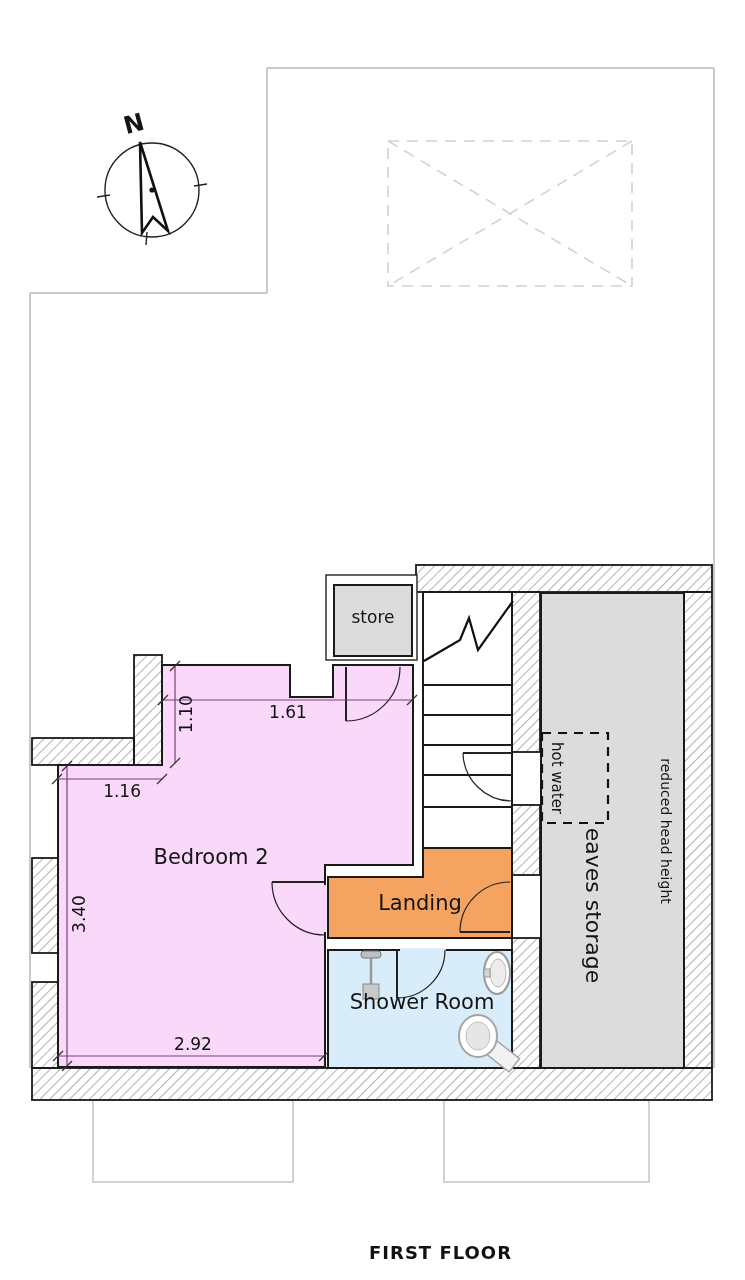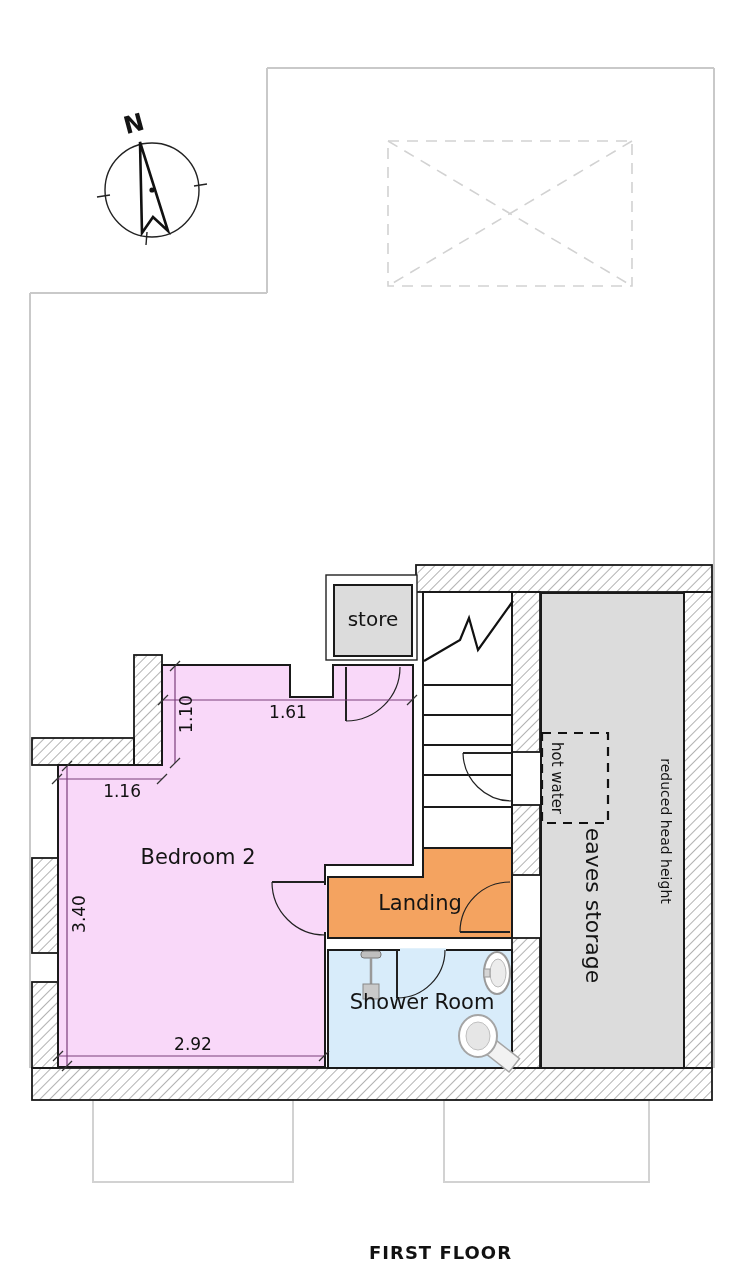--- a/index.html
+++ b/index.html
@@ -1,21 +1,21 @@
 <!DOCTYPE html>
 <html><head>
 <meta charset="utf-8">
 <style>
   html,body{margin:0;padding:0;background:#ffffff;}
   #stage{position:relative;width:745px;height:1280px;background:#ffffff;overflow:hidden;
          font-family:"DejaVu Sans","Liberation Sans",sans-serif;}
   #planSvg{position:absolute;left:0;top:0;}
   .lbl{position:absolute;color:#141414;text-align:center;white-space:nowrap;}
   .room-lbl{font-size:21px;font-weight:500;}
-  .store-lbl{font-size:20px;font-weight:500;}
+  .store-lbl{font-size:17px;font-weight:500;}
   .dim-lbl{font-size:17px;font-weight:500;color:#111;}
   .rot90{transform:rotate(90deg);}
   .rotm90{transform:rotate(-90deg);}
   .hotwater-lbl{font-size:15px;font-weight:500;}
   .eaves-lbl{font-size:22px;font-weight:500;}
   .reduced-lbl{font-size:14px;font-weight:500;}
   .title-lbl{font-size:18px;font-weight:700;letter-spacing:1px;color:#111;text-align:right;}
   .north-lbl{font-size:24px;font-weight:700;transform:rotate(-15deg);}
 </style>
 </head>
@@ -162,21 +162,21 @@
       </g>
       <polygon points="140,142 168,231 153,217 142,233" fill="#ffffff" stroke="#111" stroke-width="2.6" stroke-linejoin="miter"></polygon>
       <circle cx="152" cy="190" r="2.6" fill="#111"></circle>
     </g>
   </svg>
 
   <div class="lbl north-lbl" style="left:114px;top:110px;width:40px;">N</div>
 
   <div class="lbl store-lbl" style="left:333px;top:607px;width:80px;">store</div>
 
-  <div class="lbl room-lbl" style="left:98px;top:845px;width:200px;">Bedroom 2</div>
+  <div class="lbl room-lbl" style="left:111px;top:845px;width:200px;">Bedroom 2</div>
 
   <div class="lbl room-lbl" style="left:322px;top:990px;width:200px;">Shower Room</div>
 
   <div class="lbl room-lbl" style="left:340px;top:891px;width:160px;">Landing</div>
 
   <div class="lbl hotwater-lbl rot90" style="left:497px;top:769px;width:120px;">hot water</div>
 
   <div class="lbl eaves-lbl rot90" style="left:493px;top:893px;width:200px;">eaves storage</div>
 
   <div class="lbl reduced-lbl rot90" style="left:581px;top:823px;width:170px;">reduced head height</div>

